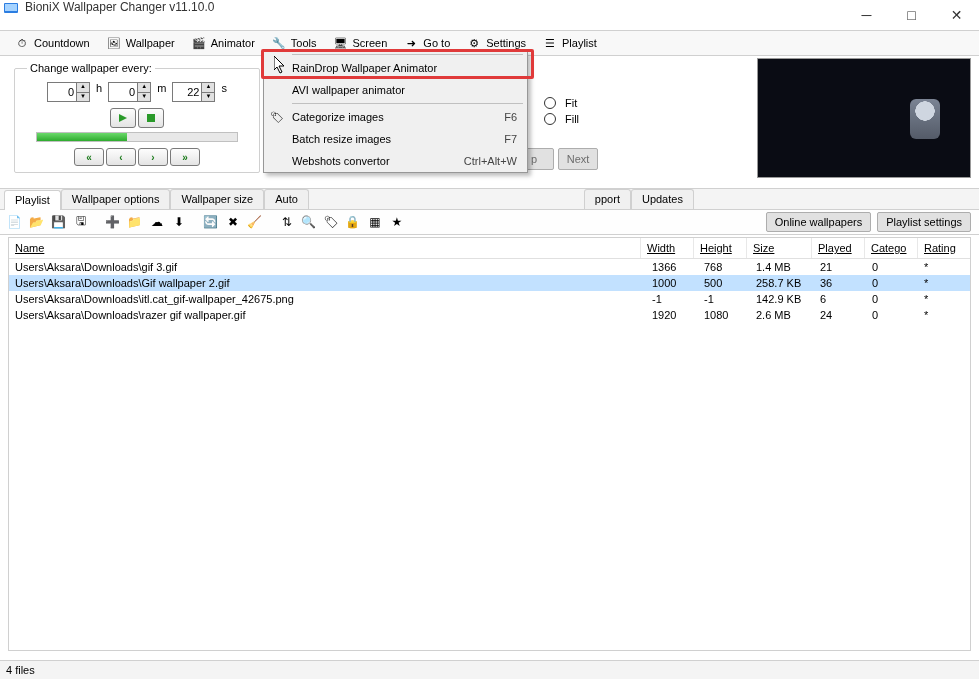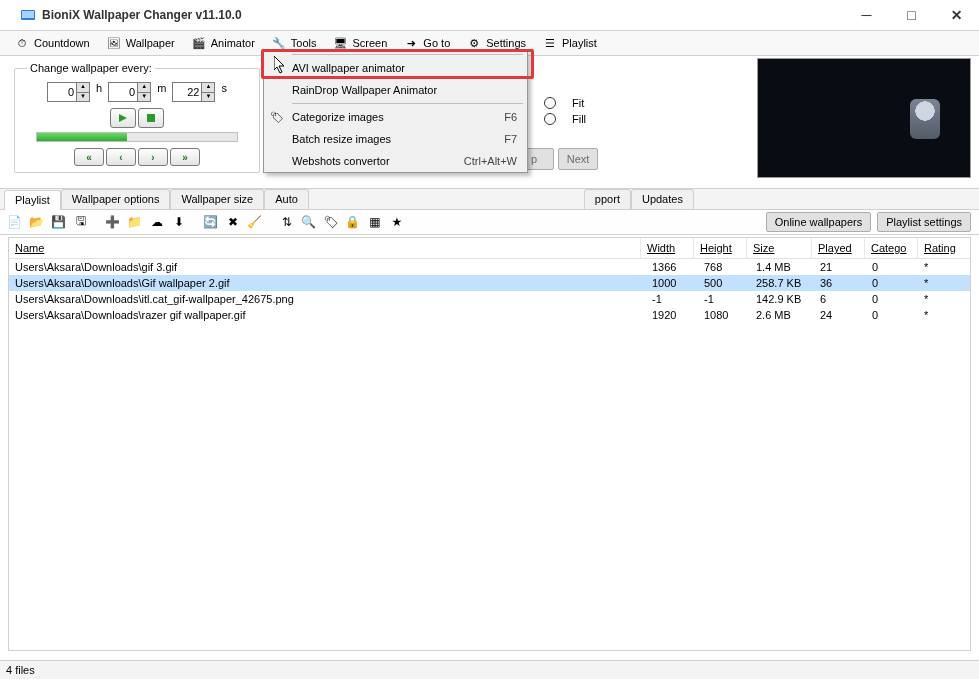--- a/index.html
+++ b/index.html
@@ -1,17 +1,17 @@
 <!DOCTYPE html>
 <html><head>
 <meta charset="utf-8">
 <style>
   body { margin:0; padding:0; font-family:"Segoe UI",Tahoma,sans-serif; font-size:11px; background:#fff;
          width:979px; height:679px; position:relative; overflow:hidden; color:#000; }
-  .title-bar { height:30px; background:#fff; display:flex; align-items:center; padding:0 20px; position:relative;font-weight:bold; }
+  .title-bar { height:30px; background:#fff; display:flex; align-items:flex-start; padding:0 3px; position:relative; }
   .title-bar .win-icon { width:16px; height:16px; margin-right:6px; }
   .title-bar .title { font-size:12px; color:#333; }
   .win-btns { position:absolute; right:0; top:0; display:flex; height:30px; }
   .win-btns div { width:45px; display:flex; align-items:center; justify-content:center; font-size:14px;
                   font-family:Arial; color:#333; }
   .menubar { height:24px; border-top:1px solid #d0d0d0; border-bottom:1px solid #d0d0d0;
              display:flex; align-items:center; background:#f8f8f8; padding-left:6px; }
   .menubar .mi { display:flex; align-items:center; padding:0 8px; height:100%; gap:4px; }
   .ico { width:16px; height:16px; display:inline-flex; align-items:center; justify-content:center; }
 
@@ -32,21 +32,21 @@
                         background:linear-gradient(#fdfdfd,#e4e4e4); display:flex; align-items:center;
                         justify-content:center; }
   .progress { width:200px; height:8px; background:#e8e8e8; border:1px solid #c0c0c0; margin:4px auto 6px; }
   .progress .fill { height:100%; width:45%; background:linear-gradient(#6bd96b,#2eab2e); }
   .nav-btns { display:flex; gap:2px; justify-content:center; }
   .nav-btns button { width:30px; height:18px; border:1px solid #7a7a7a; border-radius:3px;
                      background:linear-gradient(#fdfdfd,#e4e4e4); color:#1a7a1a; font-weight:bold;
                      display:flex; align-items:center; justify-content:center; font-size:10px;}
 
   .fit-group { position:absolute; left:544px; top:95px; }
-  .radio-row { display:flex; align-items:center; gap:16px; height:16px; }
+  .radio-row { display:flex; align-items:center; gap:9px; height:16px; }
   .radio { width:10px; height:10px; border:1px solid #333; border-radius:50%; }
   .pn-btns { position:absolute; left:514px; top:148px; display:flex; gap:4px; }
   .pn-btns button { width:40px; height:22px; border:1px solid #adadad; background:#e1e1e1;
                     color:#6d6d6d; border-radius:2px; font-size:11px;}
 
   .preview { position:absolute; right:8px; top:58px; width:212px; height:118px; background:#0a0c14;
              border:1px solid #999; overflow:hidden; }
   .preview::after{ content:""; position:absolute; right:30px; top:40px; width:30px; height:40px;
                    background:radial-gradient(circle at 50% 30%, #cfd6e0 0 30%, transparent 31%),
                               linear-gradient(#7b8494,#545b68); border-radius:6px; }
@@ -305,25 +305,25 @@
     </div>
 </div>
 
 <div class="status-bar">
   <span>4 files</span>
 </div>
 
 <div class="dropdown" id="dropdown">
     <hr>
     <div class="dm">
+      <span>RainDrop Wallpaper Animator</span>
+      <span class="sc"></span>
+    </div>
+    <div class="dm">
       <span>AVI wallpaper animator</span>
-      <span class="sc"></span>
-    </div>
-    <div class="dm">
-      <span>RainDrop Wallpaper Animator</span>
       <span class="sc"></span>
     </div>
     <hr>
     <div class="dm">
       <span class="mi-ico">🏷</span>
       <span>Categorize images</span>
       <span class="sc">F6</span>
     </div>
     <div class="dm">
       <span>Batch resize images</span>

